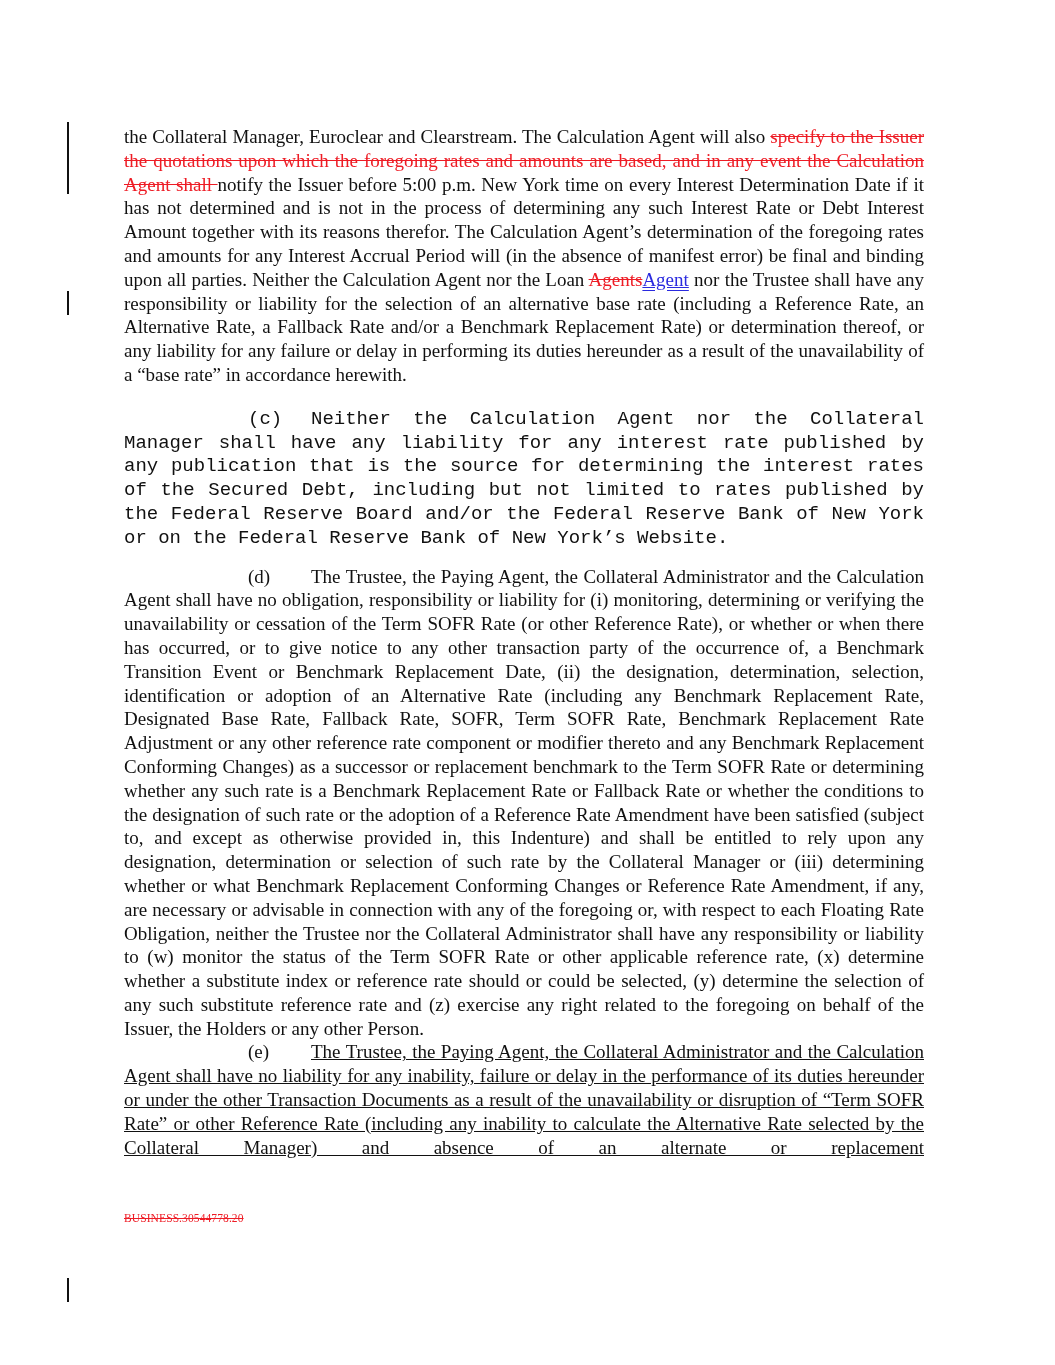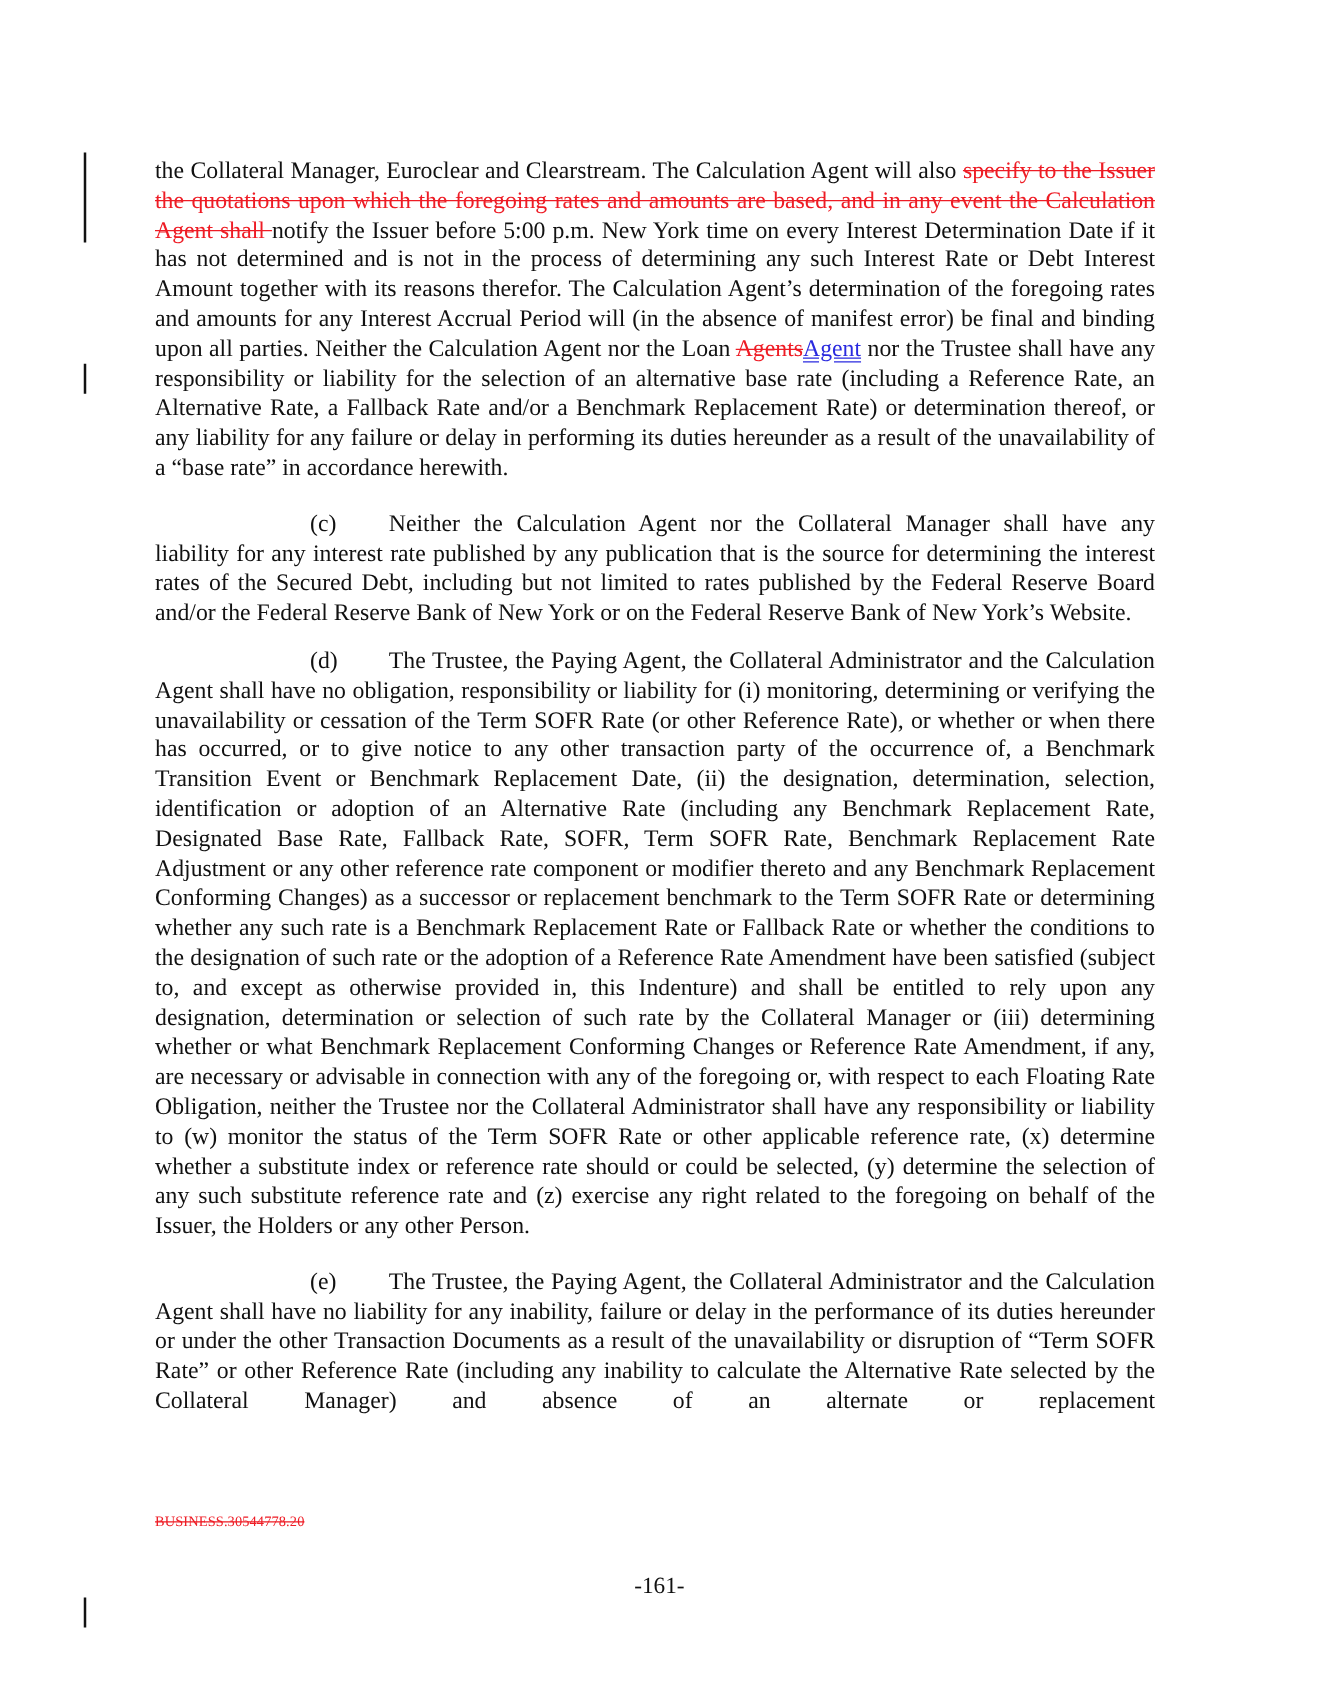--- a/index.html
+++ b/index.html
@@ -83,30 +83,29 @@
   <div class="change-bar" style="top:122px;height:72px;"></div>
   <div class="change-bar" style="top:291px;height:24px;"></div>
   <div class="change-bar" style="top:1278px;height:24px;"></div>
 
   <div class="body-text" style="top:125px;">
 
     <p class="para">
       <span>the Collateral Manager, Euroclear and Clearstream.  The Calculation Agent will also </span><span class="del">specify to the Issuer the quotations upon which the foregoing rates and amounts are based, and in any event the Calculation Agent shall </span><span>notify the Issuer before 5:00 p.m. New York time on every Interest Determination Date if it has not determined and is not in the process of determining any such Interest Rate or Debt Interest Amount together with its reasons therefor.  The Calculation Agent’s determination of the foregoing rates and amounts for any Interest Accrual Period will (in the absence of manifest error) be final and binding upon all parties.  Neither the Calculation Agent nor the Loan </span><span class="del">Agents</span><span class="ins">Agent</span><span> nor the Trustee shall have any responsibility or liability for the selection of an alternative base rate (including a Reference Rate, an Alternative Rate, a Fallback Rate and/or a Benchmark Replacement Rate) or determination thereof, or any liability for any failure or delay in performing its duties hereunder as a result of the unavailability of a “base rate” in accordance herewith.</span>
     </p>
 
-    <p class="para" style="margin-top:21px;">
+    <p class="para" style="margin-top:21px;font-family:Liberation Mono, monospace;">
       <span class="indent"></span><span class="marker">(c)</span><span>Neither the Calculation Agent nor the Collateral Manager shall have any liability for any interest rate published by any publication that is the source for determining the interest rates of the Secured Debt, including but not limited to rates published by the Federal Reserve Board and/or the Federal Reserve Bank of New York or on the Federal Reserve Bank of New York’s Website.</span>
     </p>
 
     <p class="para" style="margin-top:14px;">
       <span class="indent"></span><span class="marker">(d)</span><span>The Trustee, the Paying Agent, the Collateral Administrator and the Calculation Agent shall have no obligation, responsibility or liability for (i) monitoring, determining or verifying the unavailability or cessation of the Term SOFR Rate (or other Reference Rate), or whether or when there has occurred, or to give notice to any other transaction party of the occurrence of, a Benchmark Transition Event or Benchmark Replacement Date, (ii) the designation, determination, selection, identification or adoption of an Alternative Rate (including any Benchmark Replacement Rate, Designated Base Rate, Fallback Rate, SOFR, Term SOFR Rate, Benchmark Replacement Rate Adjustment or any other reference rate component or modifier thereto and any Benchmark Replacement Conforming Changes) as a successor or replacement benchmark to the Term SOFR Rate or determining whether any such rate is a Benchmark Replacement Rate or Fallback Rate or whether the conditions to the designation of such rate or the adoption of a Reference Rate Amendment have been satisfied (subject to, and except as otherwise provided in, this Indenture) and shall be entitled to rely upon any designation, determination or selection of such rate by the Collateral Manager or (iii) determining whether or what Benchmark Replacement Conforming Changes or Reference Rate Amendment, if any, are necessary or advisable in connection with any of the foregoing or, with respect to each Floating Rate Obligation, neither the Trustee nor the Collateral Administrator shall have any responsibility or liability to (w) monitor the status of the Term SOFR Rate or other applicable reference rate, (x) determine whether a substitute index or reference rate should or could be selected, (y) determine the selection of any such substitute reference rate and (z) exercise any right related to the foregoing on behalf of the Issuer, the Holders or any other Person.</span>
     </p>
 
-    <p class="para" style="margin-top:21px;text-align-last:justify;">
+    <p class="para" style="text-align-last:justify;text-decoration:underline;">
       <span class="indent"></span><span class="marker">(e)</span><span>The Trustee, the Paying Agent, the Collateral Administrator and the Calculation Agent shall have no liability for any inability, failure or delay in the performance of its duties hereunder or under the other Transaction Documents as a result of the unavailability or disruption of “Term SOFR Rate” or other Reference Rate (including any inability to calculate the Alternative Rate selected by the Collateral Manager) and absence of an alternate or replacement</span>
     </p>
 
   </div>
 
-  <div class="page-number">-161-</div>
   <div class="doc-id">BUSINESS.30544778.20</div>
 
 </div>
 
 </body></html>

